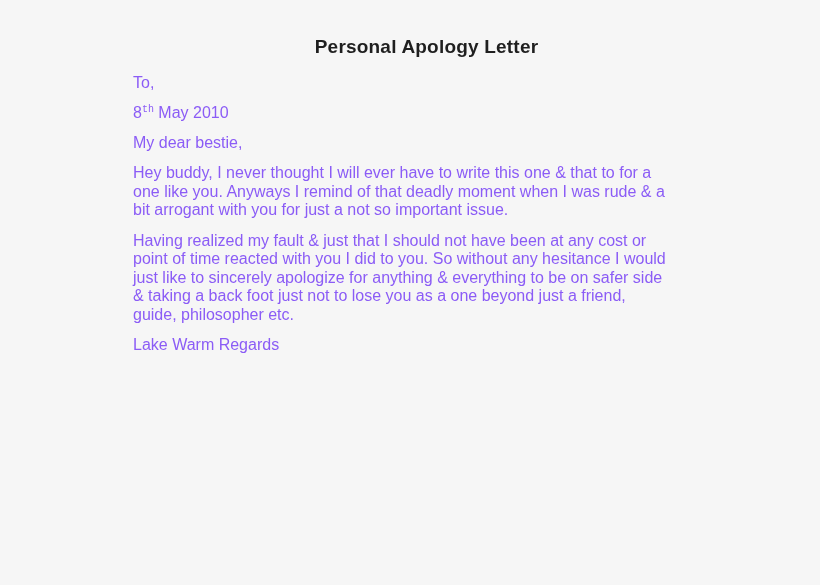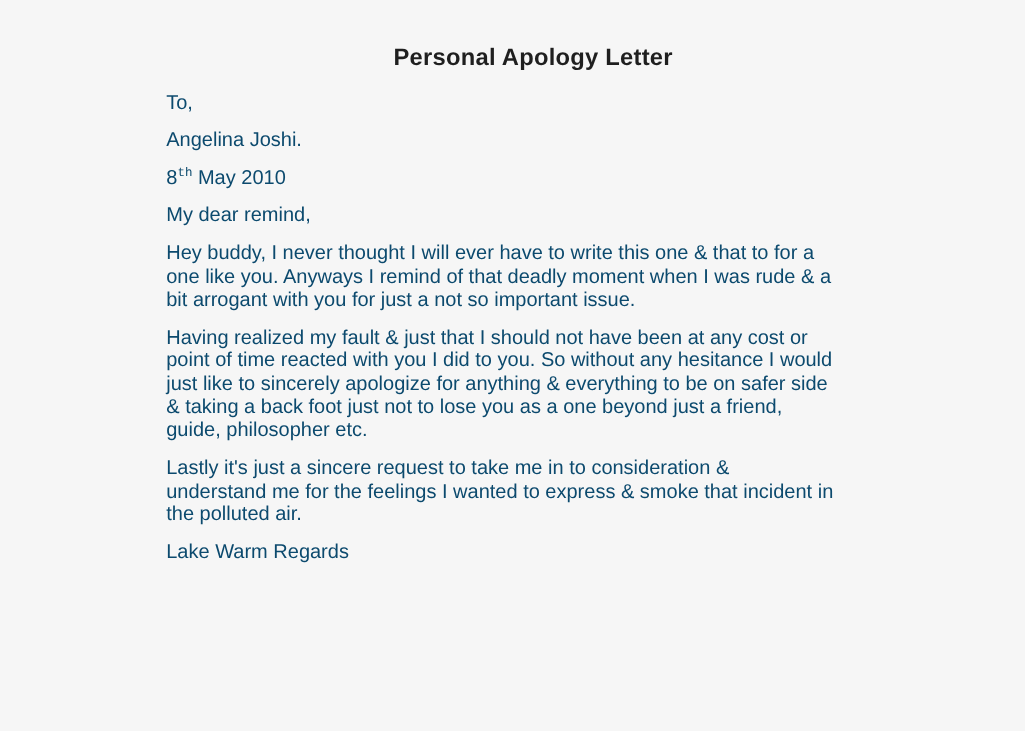--- a/index.html
+++ b/index.html
@@ -25,60 +25,56 @@
     font-size: 19px;
     font-weight: bold;
     color: #1f1f1f;
     text-align: center;
     letter-spacing: 0.2px;
     margin-bottom: 16px;
   }
   .line, .para {
     font-size: 16px;
     line-height: 18.6px;
-    color: #0c4a6e;
+    color: #8b5cf6;
     margin-bottom: 11.5px;
     white-space: pre-line;
   }
   .letter-date sup {
     font-size: 10px;
     line-height: 0;
     vertical-align: super;
     font-family: Liberation Mono, monospace;
   }
 </style>
 </head>
 <body>
 
 <div class="page">
   <div class="content-col">
 
     <div class="letter-title">Personal Apology Letter</div>
 
     <div class="line">To,</div>
 
-    <div class="line">Angelina Joshi.</div>
 
 
 
     <div class="line letter-date"><span>8</span><sup>th</sup><span> May 2010</span></div>
 
-    <div class="line">My dear remind,</div>
+    <div class="line">My dear bestie,</div>
 
     <div class="para">Hey buddy, I never thought I will ever have to write this one &amp; that to for a
 one like you. Anyways I remind of that deadly moment when I was rude &amp; a
 bit arrogant with you for just a not so important issue.</div>
 
     <div class="para">Having realized my fault &amp; just that I should not have been at any cost or
 point of time reacted with you I did to you. So without any hesitance I would
 just like to sincerely apologize for anything &amp; everything to be on safer side
 &amp; taking a back foot just not to lose you as a one beyond just a friend,
 guide, philosopher etc.</div>
 
-    <div class="para">Lastly it's just a sincere request to take me in to consideration &amp;
-understand me for the feelings I wanted to express &amp; smoke that incident in
-the polluted air.</div>
 
     <div class="line">Lake Warm Regards</div>
 
 
   </div>
 </div>
 
 </body></html>

